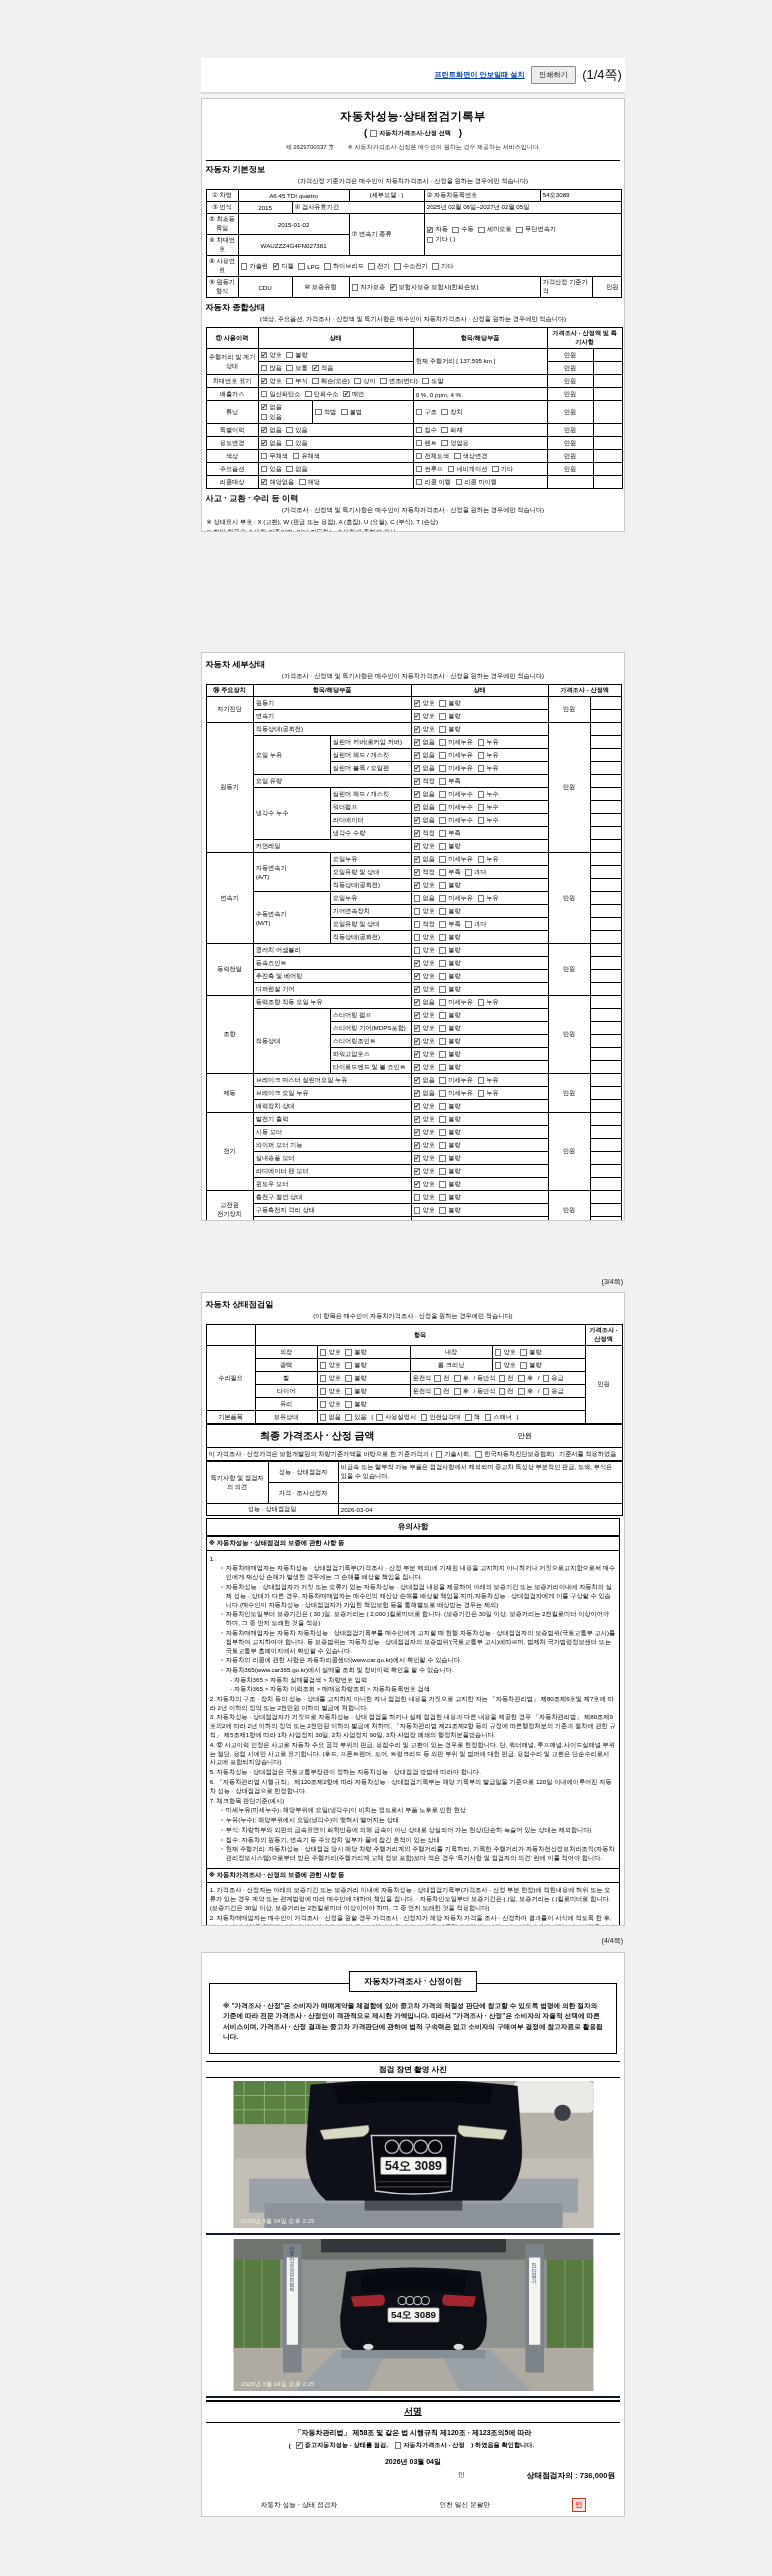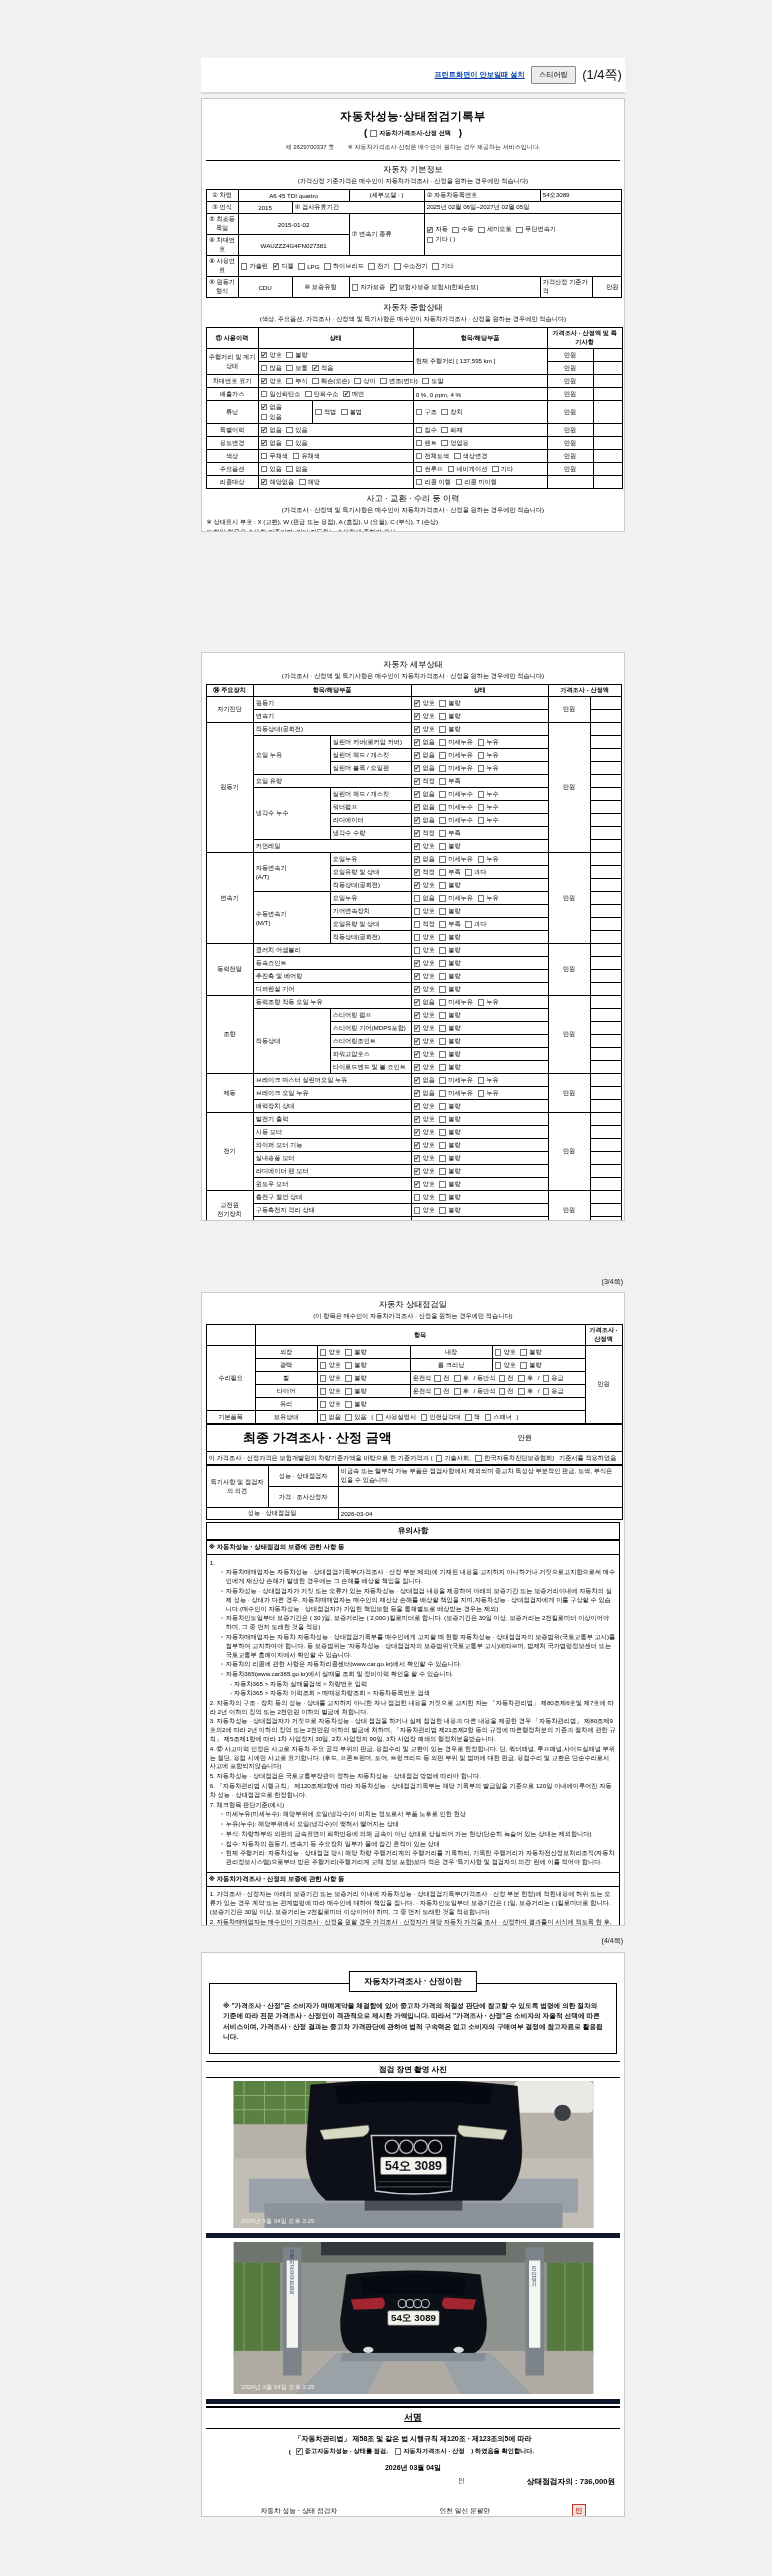--- a/index.html
+++ b/index.html
@@ -9,21 +9,21 @@
   .install-link{color:#0645ad;font-weight:bold;font-size:7.2px;text-decoration:underline;cursor:pointer;}
   .print-btn{background:#ececec;border:0.5px solid #8a8a8a;border-radius:1px;padding:2.6px 7.2px;font-size:7.2px;font-family:inherit;}
   .page-ind{font-size:13px;color:#111;}
   .plabel{position:absolute;left:201px;width:422px;text-align:right;font-size:7px;color:#111;}
   .page{position:absolute;left:201px;width:424px;background:#fff;border:0.5px solid #c9c9c9;box-sizing:border-box;padding:2.6px 3.6px;overflow:hidden;}
   .title-block{text-align:center;padding:7.2px 0 4.1px;}
   .doc-title{font-size:11.3px;font-weight:bold;letter-spacing:0.5px;}
   .doc-subtitle{font-size:9.8px;font-weight:bold;margin-top:3.1px;display:flex;align-items:center;justify-content:center;gap:3.1px;}
   .doc-meta{font-size:6px;margin-top:5.2px;color:#222;display:flex;justify-content:center;gap:13.4px;}
   .hr3{border-top:1.5px solid #000;margin:3.1px 0 0;}
-  .sec-title{font-weight:normal;text-align:center;font-size:8.2px;padding:3.6px 0 1px;}
+  .sec-title{font-weight:bold;font-size:8.2px;padding:3.6px 0 1px;}
   .sec-sub{text-align:center;font-size:6.2px;padding:1px 0 3.1px;}
   .note-line{font-size:6.2px;padding:0.5px 1px;}
   table.t{border-collapse:collapse;width:100%;table-layout:fixed;border:1px solid #000;}
   table.t td{border:0.5px solid #000;font-size:6.2px;padding:1px 2.1px;vertical-align:middle;word-break:break-all;}
   table.t td.hd{font-weight:bold;text-align:center;}
   td.lab{text-align:center;}
   td.cen{text-align:center;}
   td.won{text-align:center;}
   .cb{display:inline-flex;align-items:center;gap:2.1px;margin:0.5px 4.6px 0.5px 0;white-space:nowrap;vertical-align:middle;}
   .cb .bx{width:6.7px;height:6.7px;border:0.5px solid #777;background:#fff;display:inline-flex;align-items:center;justify-content:center;font-size:6.2px;line-height:1;color:#1d1d1d;box-sizing:border-box;flex:0 0 6.7px;}
@@ -41,21 +41,21 @@
   .nt-sec:first-of-type{border-top:none;}
   .nt-body{padding:2.1px 3.1px 4.1px;}
   .nt-num{font-size:6.2px;line-height:1.42;margin:1px 0;}
   .nt-bul{font-size:6.2px;line-height:1.42;margin:1px 0 1px 11.3px;display:flex;gap:2.6px;}
   .nt-bul .bch{flex:0 0 auto;}
   .nt-sub{font-size:6.2px;line-height:1.4;margin:0.5px 0 0.5px 20.6px;}
   .explain-box{position:relative;border:1.5px solid #000;margin:27px 3.1px 7.2px;padding:17.5px 13.4px 10.3px;}
   .explain-title{position:absolute;top:-12.4px;left:50%;transform:translateX(-50%);background:#fff;border:1.5px solid #000;padding:4.1px 14.4px;font-weight:bold;font-size:8.2px;white-space:nowrap;}
   .explain-text{font-size:6.7px;line-height:1.55;font-weight:bold;color:#111;}
   .photo-sec-title{font-weight:bold;text-align:center;font-size:7.7px;padding:2.6px 0;border-bottom:1px solid #000;}
-  .photo-cell{padding:3.1px 0;text-align:center;border-bottom:5px solid #0f172a;}
+  .photo-cell{padding:3.1px 0;text-align:center;border-bottom:2px solid #0f172a;}
   .sign-block{border-top:2.1px solid #000;margin-top:2.1px;}
   .sign-title{font-weight:bold;text-align:center;font-size:8.8px;padding:4.1px 0;border-bottom:0.5px solid #000;text-decoration:underline;}
   .sign-law{text-align:center;font-size:7px;font-weight:bold;padding-top:5.2px;}
   .sign-confirm{display:flex;justify-content:center;align-items:center;gap:2.1px;font-size:7px;font-weight:bold;padding:2.1px 0;}
   .sign-date{text-align:center;font-size:7px;font-weight:bold;padding:5.2px 0 1px;}
   .fee-row{display:flex;justify-content:flex-end;align-items:center;gap:62px;padding:2.1px 5.2px;}
   .fee-in{font-size:6.7px;}
   .fee-val{font-size:7.7px;font-weight:bold;}
   .sg-rows{padding:13.4px 0 7.2px;}
   .sg-row{display:grid;grid-template-columns:45% 35% 20%;align-items:center;padding:2.1px 0;}
@@ -65,21 +65,21 @@
   .stamp{display:inline-block;border:1px solid #c0392b;color:#c0392b;font-weight:bold;font-size:7.2px;padding:1px 2.1px;background:#f8e3e0;}
   svg text{font-family:"Liberation Sans","DejaVu Sans",sans-serif;}
 </style>
 </head>
 <body>
 
 <div class="canvas">
 
   <div class="toolbar">
     <a class="install-link">프린트화면이 안보일때 설치</a>
-    <button class="print-btn">스티어링</button>
+    <button class="print-btn">인쇄하기</button>
     <span class="page-ind">(1/4쪽)</span>
   </div>
 
   <div class="page" style="top:98px;height:434px;">
     <div class="title-block">
       <div class="doc-title">자동차성능·상태점검기록부</div>
       <div class="doc-subtitle">
         <span>(</span>
         <span><span class="cb">
               <span class="bx"></span>
@@ -1237,21 +1237,21 @@
     </tbody>
       </table>
 
     <table class="t" style="border-top:none;">
       <colgroup>
           <col style="width:222px">
           <col style="width:194px">
         </colgroup>
       <tbody>
           <tr>
-        <td style="border-right:none;text-align:center;font-weight:bold;font-size:13px;padding:4.1px 0;">최종 가격조사 · 산정 금액</td>
+        <td style="border-right:none;text-align:center;font-weight:bold;font-size:10px;padding:4.1px 0;">최종 가격조사 · 산정 금액</td>
         <td style="border-left:none;text-align:center;font-size:7.2px;">만원</td>
       </tr>
       <tr>
         <td colspan="2" class="cen"><span class="ct">이 가격조사 · 산정가격은 보험개발원의 차량기준가액을 바탕으로 한 기준가격과 (</span><span class="cb">
                 <span class="bx"></span>
                 <span class="lb">기술사회,</span>
               </span><span class="cb">
                 <span class="bx"></span>
                 <span class="lb">한국자동차진단보증협회)</span>
               </span><span class="ct">기준서를 적용하였음</span></td>

